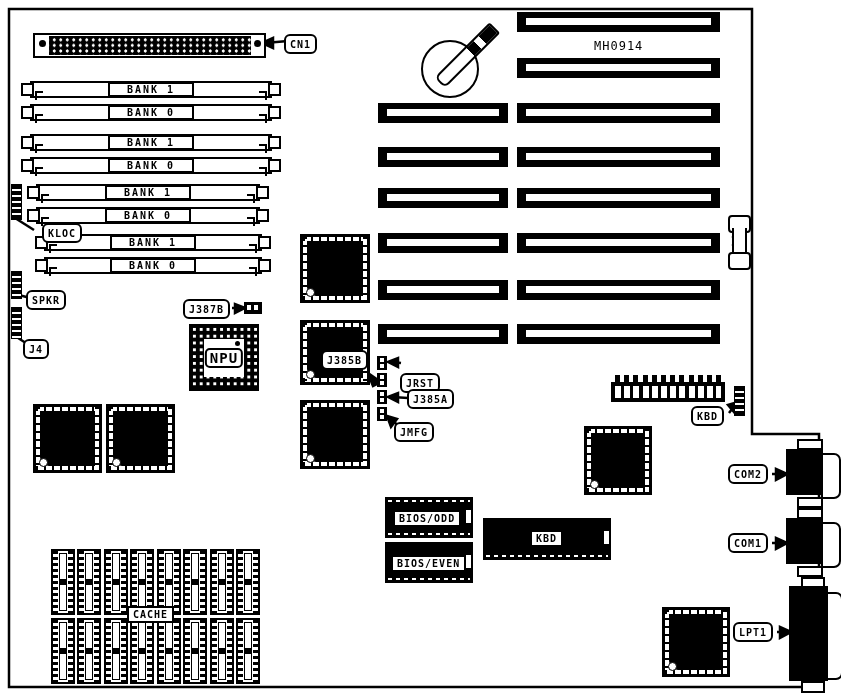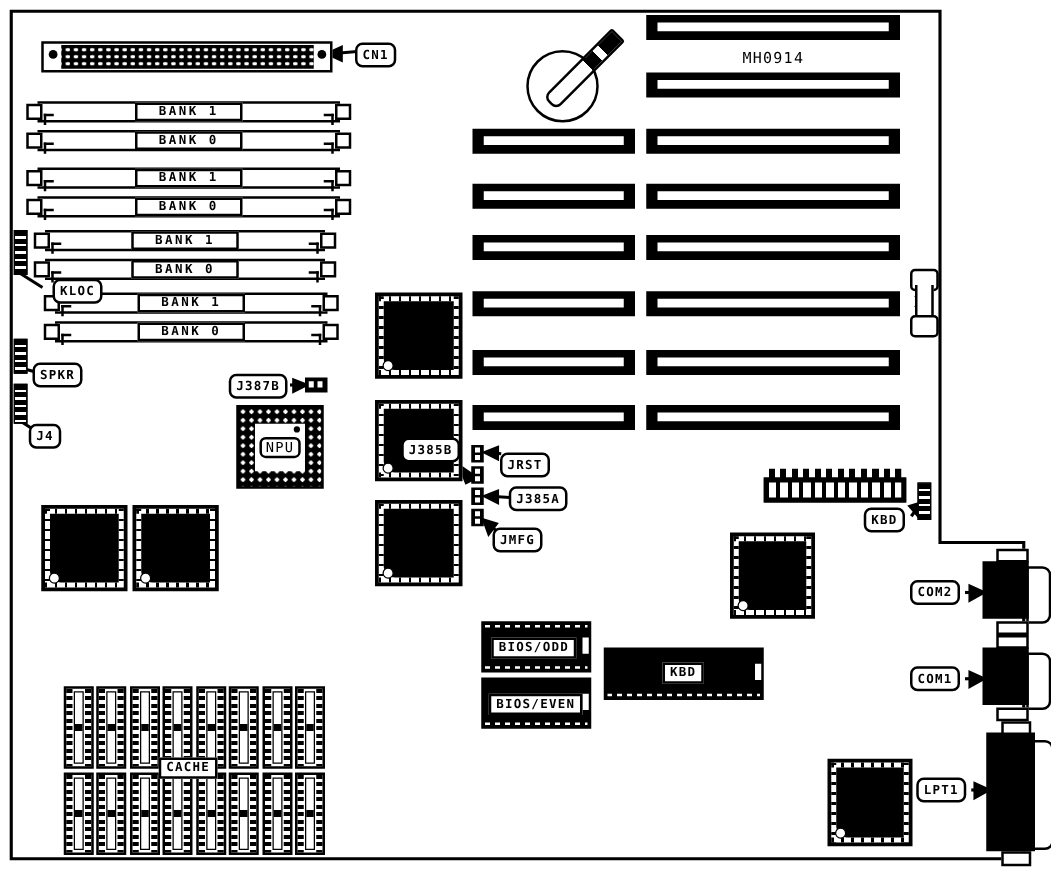--- a/index.html
+++ b/index.html
@@ -69,21 +69,21 @@
   .battery-pencil{position:absolute;left:437px;top:74px;width:74px;height:11px;border:2px solid #000;
      border-radius:6px 2px 2px 6px;z-index:3;
      background:linear-gradient(90deg,#fff 0 56%,#000 56% 70%,#fff 70% 79%,#000 79% 100%);
      transform:rotate(-45deg);transform-origin:3px 5px;}
 
   .npu{position:absolute;left:189px;top:324px;width:70px;height:67px;background:#000;z-index:2;}
   .npu-grid{position:absolute;inset:2px;background-image:radial-gradient(#fff 1.5px,transparent 1.8px);background-size:6.8px 6.8px;}
   .npu-center{position:absolute;left:15px;top:15px;right:15px;bottom:14px;background:#fff;}
   .npu-dot{position:absolute;right:4px;top:2px;width:5px;height:5px;background:#000;border-radius:50%;}
   .npu-label{position:absolute;left:50%;top:50%;transform:translate(-50%,-50%);background:#fff;border:2px solid #000;
-     border-radius:5px;padding:0 3px;font-size:11px;font-weight:normal;letter-spacing:1px;}
+     border-radius:5px;padding:0 3px;font-size:14px;font-weight:bold;letter-spacing:1px;}
 
   .cpu{position:absolute;left:185px;top:399px;width:78px;height:80px;background:#000;z-index:2;}
   .cpu-label{position:absolute;left:50%;top:56%;transform:translate(-50%,-50%);background:#fff;border:1px solid #000;
      padding:1px 4px;font-size:10px;font-weight:bold;letter-spacing:2px;}
 
   .dip-chip{position:absolute;background:#000;z-index:2;}
   .dip-notch{position:absolute;right:2px;top:13px;width:5px;height:13px;background:#fff;}
 
   .pwr{position:absolute;left:611px;top:375px;width:114px;height:27px;z-index:2;}
   .pwr-pins{position:absolute;top:0;left:4px;right:4px;height:8px;
@@ -213,21 +213,21 @@
   <div class="dsub" style="left:824px;top:592px;width:15px;height:84px;"></div>
   <div class="io-box" style="left:789px;top:586px;width:39px;height:95px;"></div>
   <div class="io-tab" style="left:801px;top:681px;width:20px;height:8px;"></div>
 
   <div class="callout" style="left:284px;top:34px;text-align:center;">CN1</div>
   <div class="callout" style="left:22px;top:223px;margin-left:20px;">KLOC</div>
   <div class="callout" style="left:26px;top:290px;">SPKR</div>
   <div class="callout" style="left:23px;top:339px;">J4</div>
   <div class="callout" style="left:183px;top:299px;">J387B</div>
   <div class="callout" style="left:321px;top:350px;">J385B</div>
-  <div class="callout" style="left:400px;top:362px;">JRST</div>
+  <div class="callout" style="left:400px;top:373px;">JRST</div>
   <div class="callout" style="left:407px;top:389px;">J385A</div>
   <div class="callout" style="left:394px;top:422px;">JMFG</div>
   <div class="callout" style="left:691px;top:406px;">KBD</div>
   <div class="callout" style="left:728px;top:464px;">COM2</div>
   <div class="callout" style="left:728px;top:533px;text-align:right;">COM1</div>
   <div class="callout" style="left:733px;top:622px;">LPT1</div>
 
 <div class="simm" style="left: 30px; top: 81px; width: 238px;">
       <div class="simm-tab tab-l"></div>
       <div class="simm-corner corner-l"></div>

